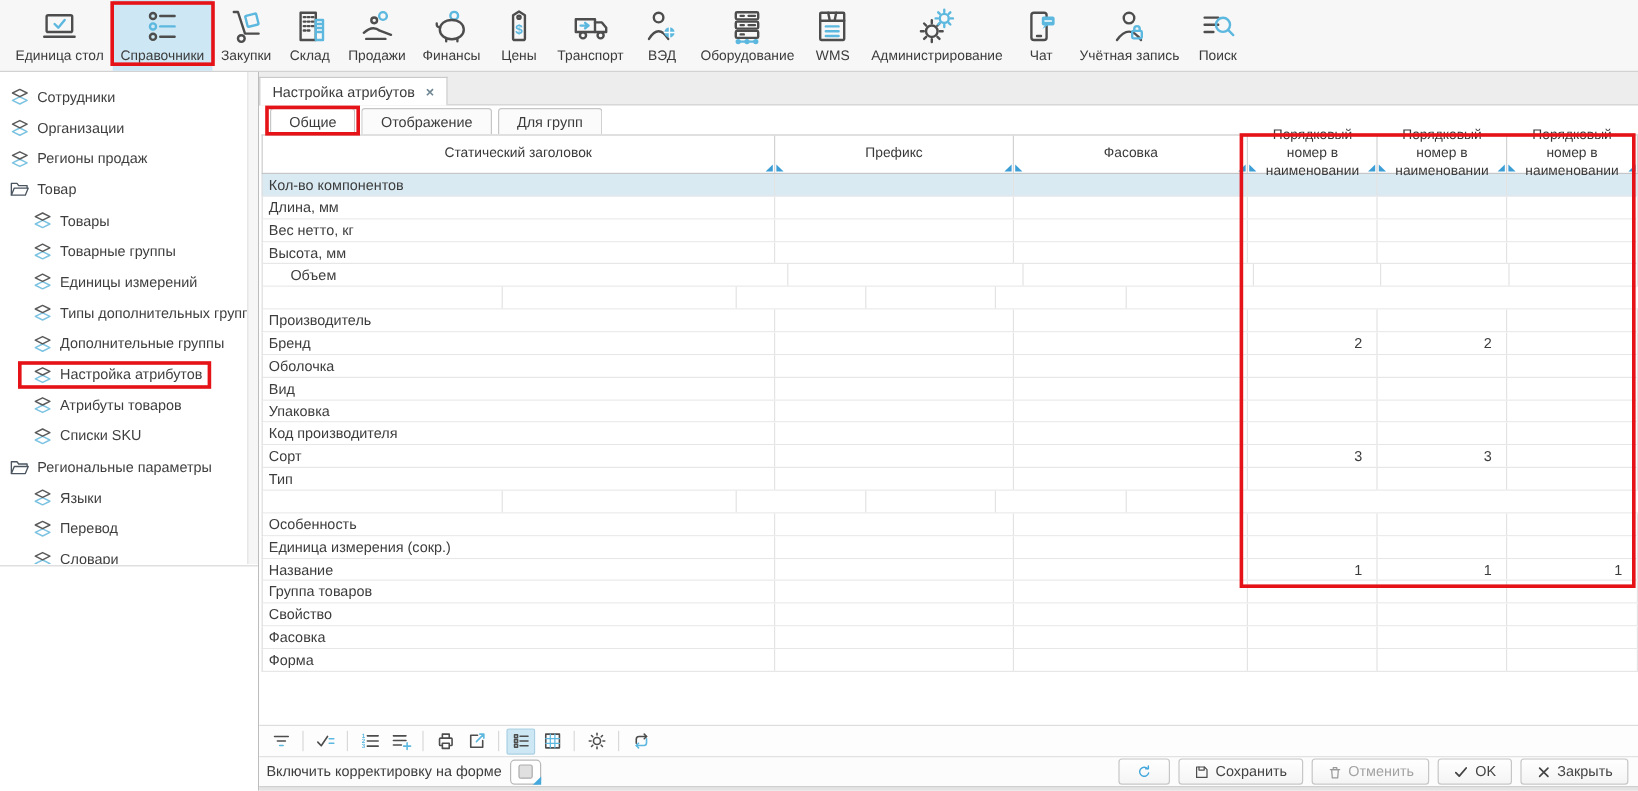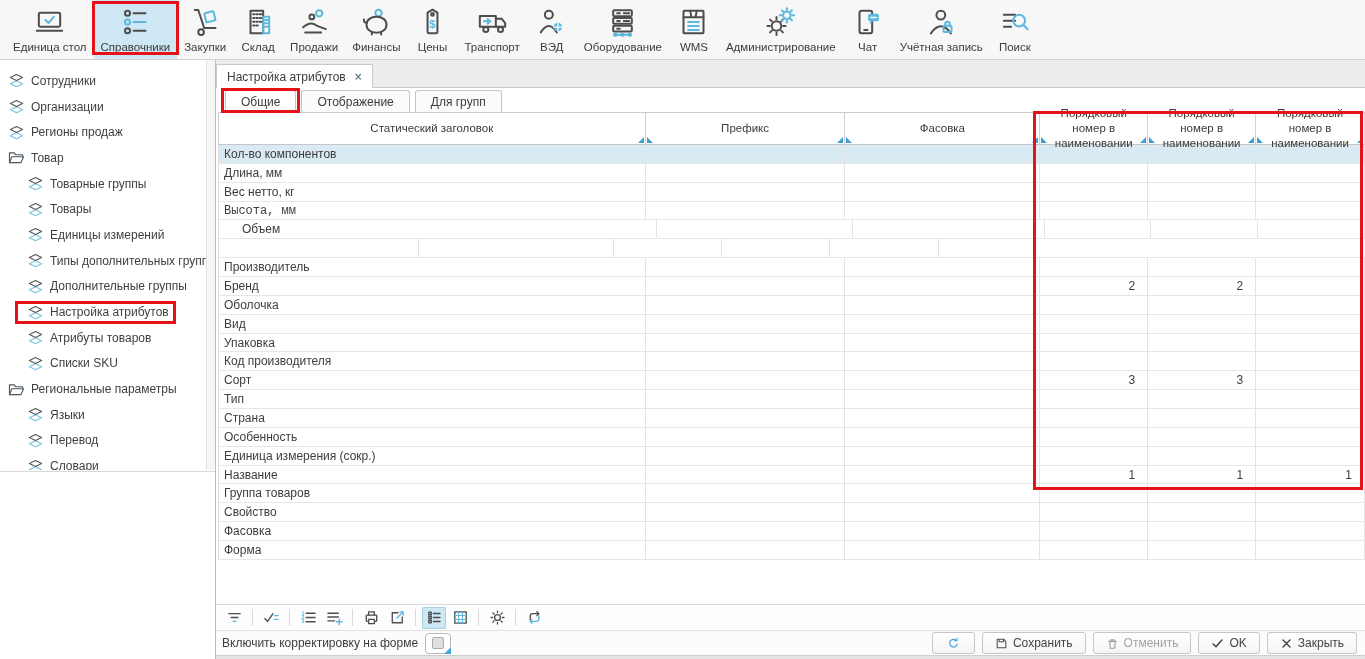--- a/index.html
+++ b/index.html
@@ -423,32 +423,32 @@
         </span>
       </div>
       <div class="side-item lvl1">
         <span class="inner">
           <span style="display: inline-flex;">
             <svg viewBox="0 0 18 16" fill="none" stroke-width="1.3" stroke-linejoin="round">
               <path d="M9 8.2l6.5 3.2L9 14.6 2.5 11.4z" stroke="#7cc3e2"></path>
               <path d="M9 1.6l6.5 3.2L9 8 2.5 4.8z" fill="#ffffff" stroke="#5a5a5a"></path>
             </svg>
           </span>
+          <span>Товары</span>
+        </span>
+      </div>
+      <div class="side-item lvl1">
+        <span class="inner">
+          <span style="display: inline-flex;">
+            <svg viewBox="0 0 18 16" fill="none" stroke-width="1.3" stroke-linejoin="round">
+              <path d="M9 8.2l6.5 3.2L9 14.6 2.5 11.4z" stroke="#7cc3e2"></path>
+              <path d="M9 1.6l6.5 3.2L9 8 2.5 4.8z" fill="#ffffff" stroke="#5a5a5a"></path>
+            </svg>
+          </span>
           <span>Товарные группы</span>
-        </span>
-      </div>
-      <div class="side-item lvl1">
-        <span class="inner">
-          <span style="display: inline-flex;">
-            <svg viewBox="0 0 18 16" fill="none" stroke-width="1.3" stroke-linejoin="round">
-              <path d="M9 8.2l6.5 3.2L9 14.6 2.5 11.4z" stroke="#7cc3e2"></path>
-              <path d="M9 1.6l6.5 3.2L9 8 2.5 4.8z" fill="#ffffff" stroke="#5a5a5a"></path>
-            </svg>
-          </span>
-          <span>Товары</span>
         </span>
       </div>
       <div class="side-item lvl1">
         <span class="inner">
           <span style="display: inline-flex;">
             <svg viewBox="0 0 18 16" fill="none" stroke-width="1.3" stroke-linejoin="round">
               <path d="M9 8.2l6.5 3.2L9 14.6 2.5 11.4z" stroke="#7cc3e2"></path>
               <path d="M9 1.6l6.5 3.2L9 8 2.5 4.8z" fill="#ffffff" stroke="#5a5a5a"></path>
             </svg>
           </span>
@@ -618,21 +618,21 @@
         </div>
         <div class="grow">
           <div class="gcell label" style="width: 427px;">Вес нетто, кг</div>
           <div class="gcell label" style="width: 200px;"></div>
           <div class="gcell label" style="width: 195px;"></div>
           <div class="gcell num" style="width: 108px;"></div>
           <div class="gcell num" style="width: 108px;"></div>
           <div class="gcell num" style="width: 109px;"></div>
         </div>
         <div class="grow">
-          <div class="gcell label" style="width: 427px; font-family: Liberation Mono, monospace;">Высота, мм</div>
+          <div class="gcell label" style="width: 427px;">Высота, мм</div>
           <div class="gcell label" style="width: 200px;"></div>
           <div class="gcell label" style="width: 195px;"></div>
           <div class="gcell num" style="width: 108px;"></div>
           <div class="gcell num" style="width: 108px;"></div>
           <div class="gcell num" style="width: 109px;"></div>
         </div>
         <div class="grow">
           <div class="gcell label" style="width: 427px; margin-left: 18px;">Объем</div>
           <div class="gcell label" style="width: 200px;"></div>
           <div class="gcell label" style="width: 195px;"></div>
@@ -705,21 +705,20 @@
         </div>
         <div class="grow">
           <div class="gcell label" style="width: 427px;">Тип</div>
           <div class="gcell label" style="width: 200px;"></div>
           <div class="gcell label" style="width: 195px;"></div>
           <div class="gcell num" style="width: 108px;"></div>
           <div class="gcell num" style="width: 108px;"></div>
           <div class="gcell num" style="width: 109px;"></div>
         </div>
         <div class="grow">
-          <div class="gcell label" style="width: 427px;">Страна</div>
           <div class="gcell label" style="width: 200px;"></div>
           <div class="gcell label" style="width: 195px;"></div>
           <div class="gcell num" style="width: 108px;"></div>
           <div class="gcell num" style="width: 108px;"></div>
           <div class="gcell num" style="width: 109px;"></div>
         </div>
         <div class="grow">
           <div class="gcell label" style="width: 427px;">Особенность</div>
           <div class="gcell label" style="width: 200px;"></div>
           <div class="gcell label" style="width: 195px;"></div>

